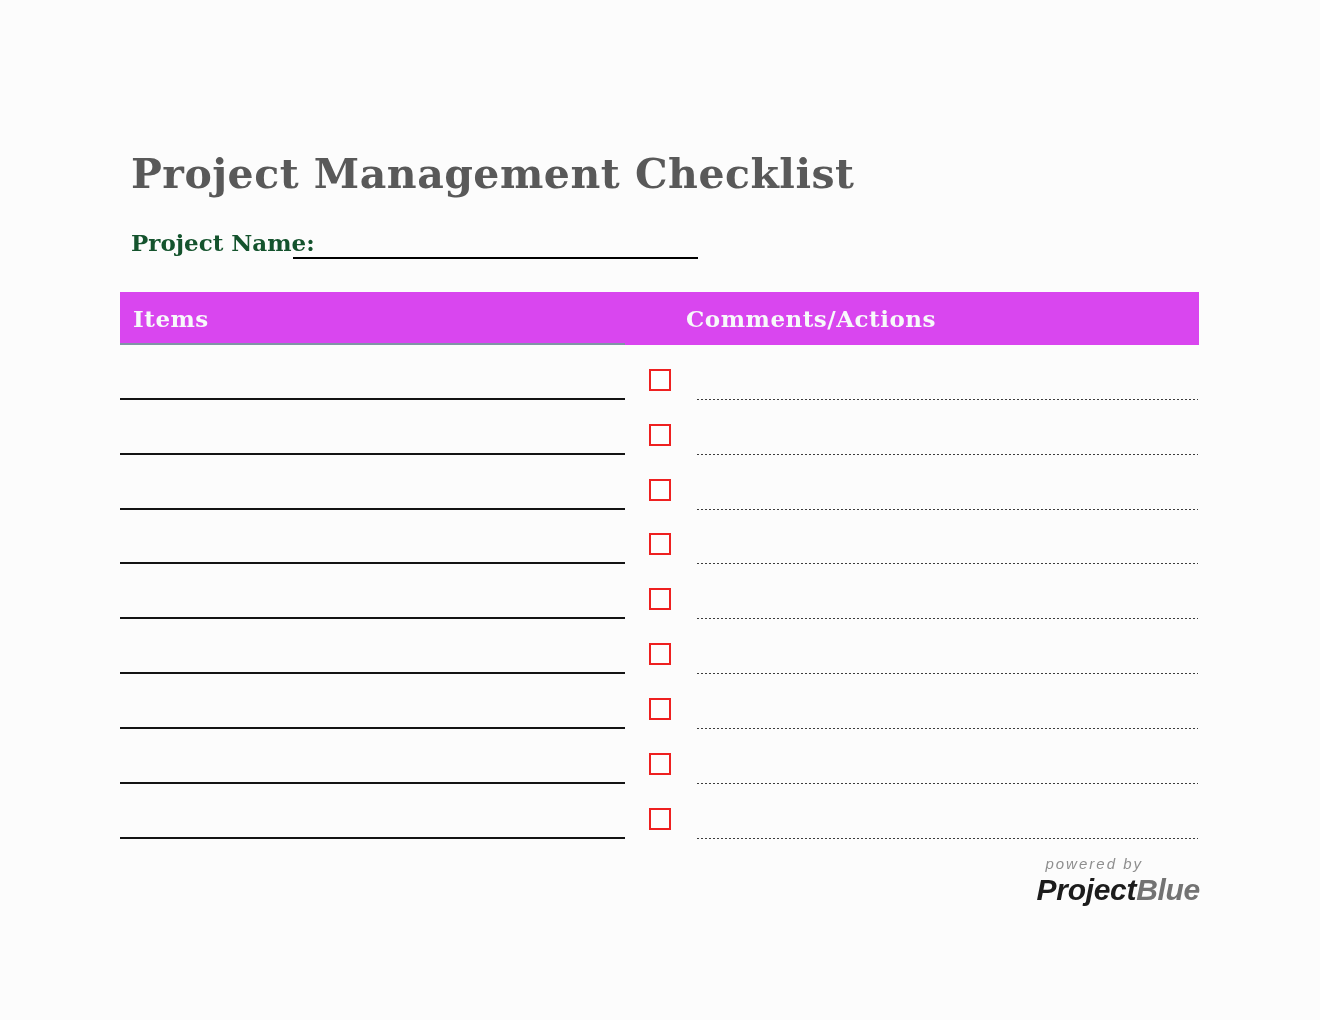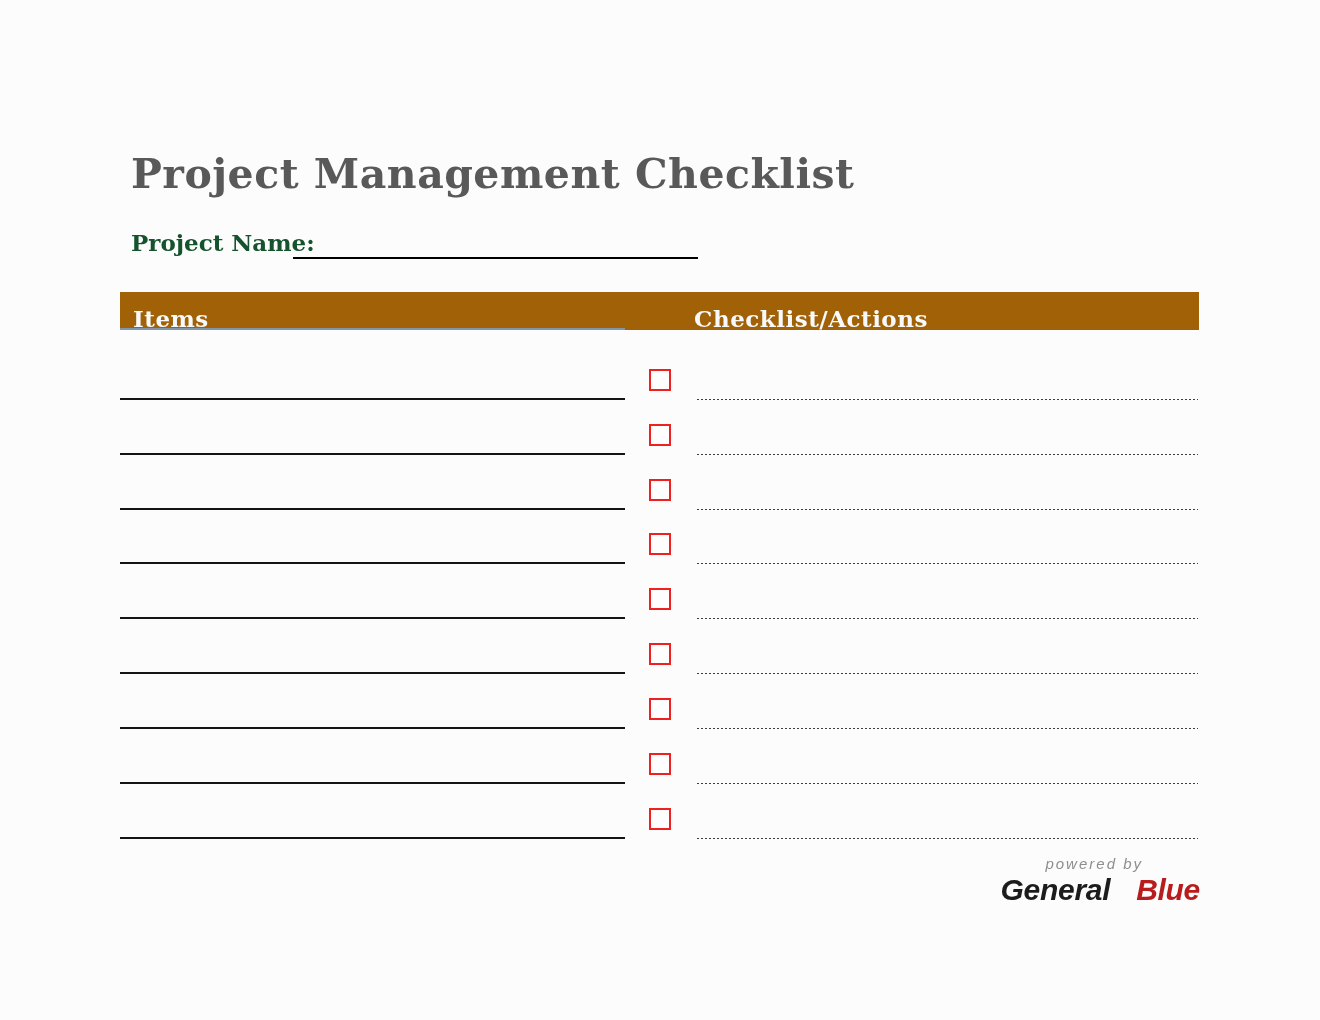--- a/index.html
+++ b/index.html
@@ -29,22 +29,22 @@
     position: absolute; left: 293px; top: 226px;
     width: 405px; height: 31px;
     border: none; border-bottom: 2px solid #000;
     background: transparent;
     font-family: "DejaVu Serif", serif; font-size: 20px; color: #111;
     outline: none; padding: 0;
   }
 
   .header-bar {
     position: absolute; left: 120px; top: 292px;
-    width: 1079px; height: 38px;
-    background: #a16207;
+    width: 1079px; height: 53px;
+    background: #d946ef;
   }
   .header-items {
     position: absolute; left: 13px; top: 0;
     line-height: 53px; font-size: 23px; font-weight: bold;
     color: #f7f9fa; letter-spacing: 0.5px;
   }
   .header-comments {
     position: absolute; left: 441px; top: 0; width: 500px;
     text-align: center;
     line-height: 53px; font-size: 23px; font-weight: bold;
@@ -99,36 +99,36 @@
     padding-right: 57px;
     white-space: nowrap;
   }
   .brand-logo {
     margin-top: 1px;
     font-size: 30px; font-weight: bold;
     letter-spacing: -0.3px;
     white-space: nowrap;
   }
   .brand-general { color: #1c1c1c; }
-  .brand-blue { color: #b91c1c; margin-left: 26px; }
+  .brand-blue { color: #737373; }
 </style>
 </head>
 <body>
 
 <div class="page">
 
   <div class="doc-title">Project Management Checklist</div>
 
   <div class="project-name-label">Project Name:</div>
 
   <input class="project-name-input" type="text" value="" style="">
 
   <div class="header-bar">
     <span class="header-items">Items</span>
-    <span class="header-comments">Checklist/Actions</span>
+    <span class="header-comments">Comments/Actions</span>
     <div class="items-header-underline"></div>
   </div>
 
   <div class="rows">
     <div class="row">
       <div class="item-field" contenteditable="true" style=""></div>
       <div class="row-checkbox" role="checkbox" aria-checked="false"></div>
       <div class="comment-field" contenteditable="true" style=""></div>
     </div>
 
@@ -177,17 +177,17 @@
     <div class="row">
       <div class="item-field" contenteditable="true" style=""></div>
       <div class="row-checkbox" role="checkbox" aria-checked="false"></div>
       <div class="comment-field" contenteditable="true" style=""></div>
     </div>
   </div>
 
   <div class="brand-block">
     <div class="powered-by">powered by</div>
     <div class="brand-logo">
-      <span class="brand-general">General</span><span class="brand-blue">Blue</span>
+      <span class="brand-general">Project</span><span class="brand-blue">Blue</span>
     </div>
   </div>
 
 </div>
 
 </body></html>

